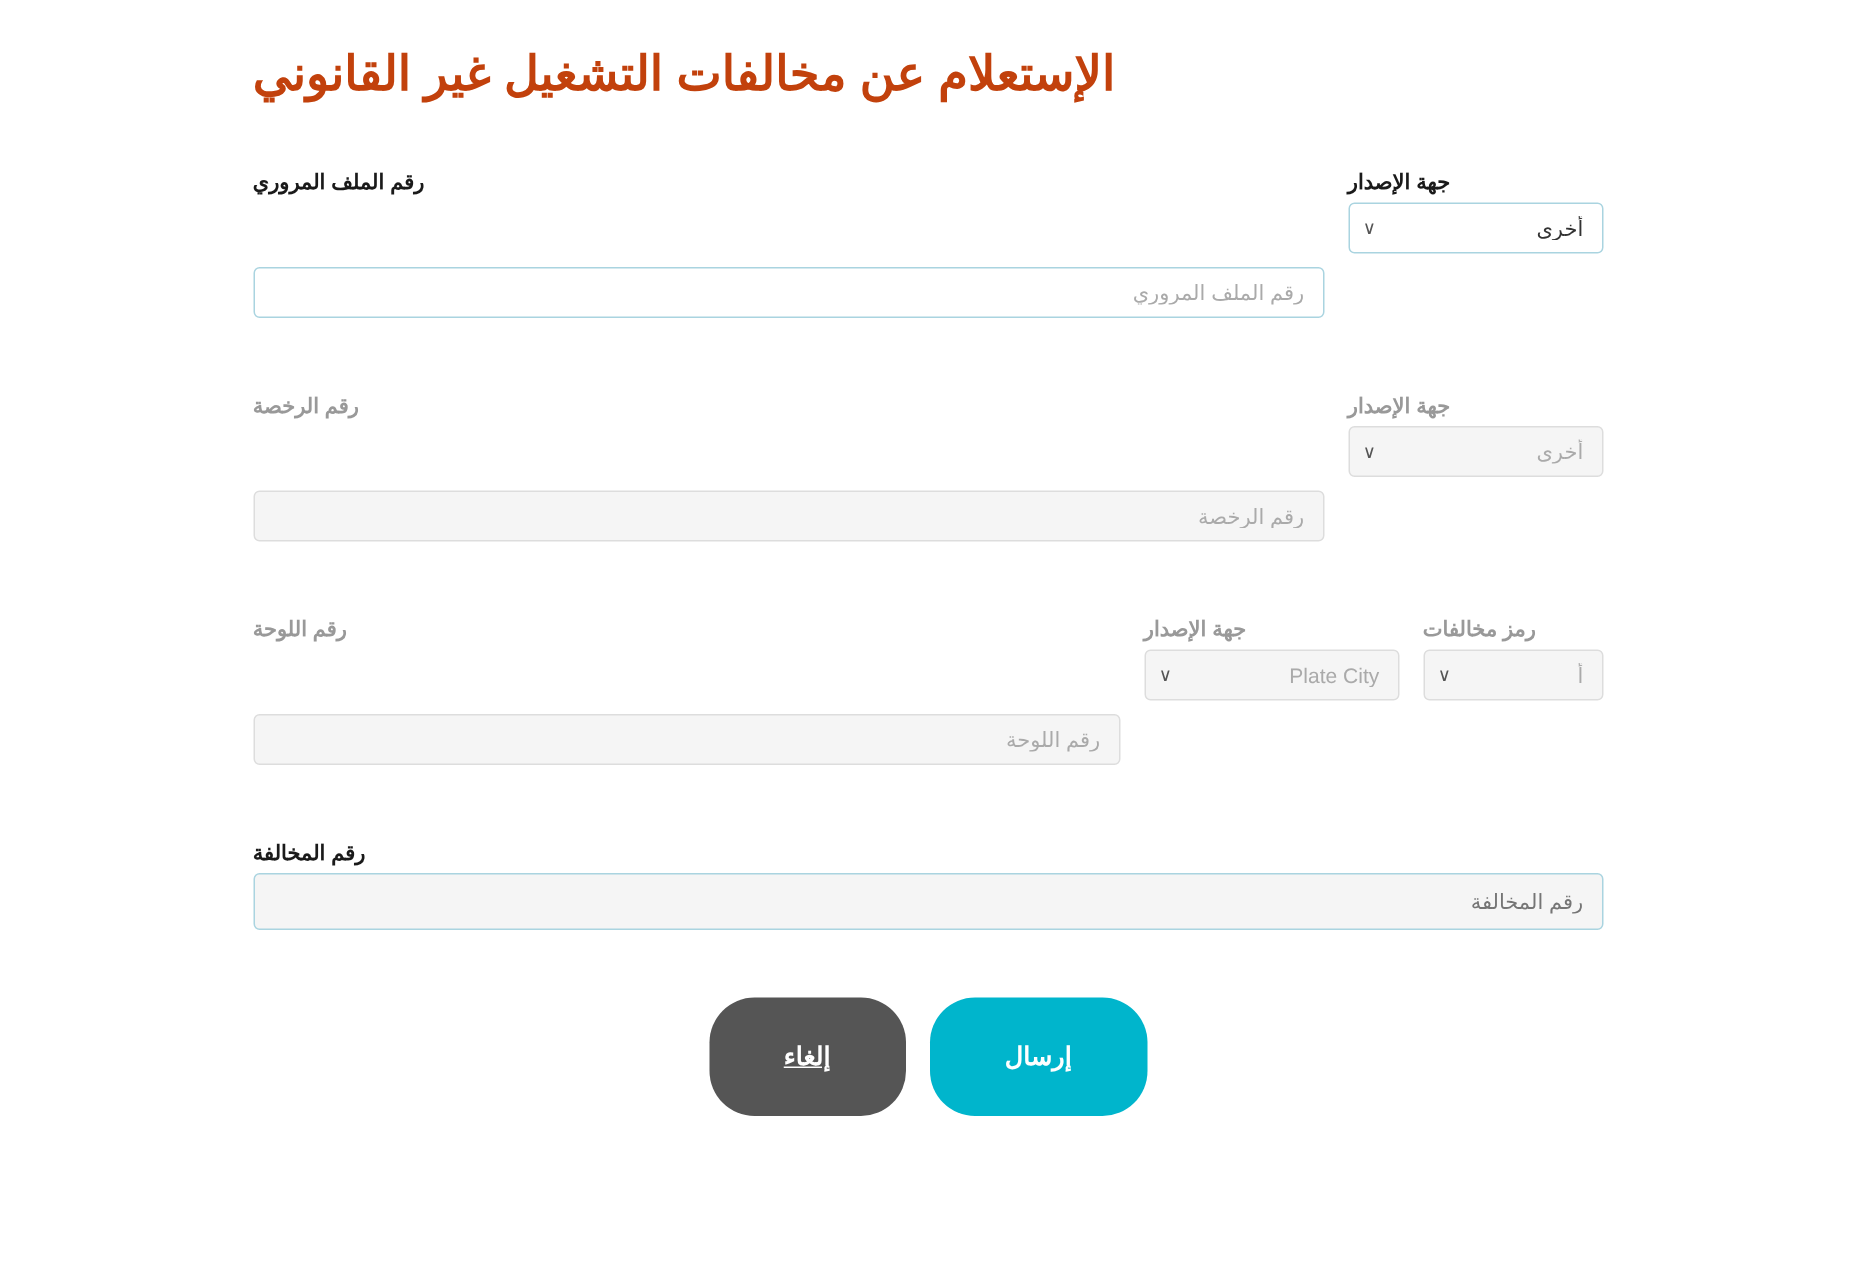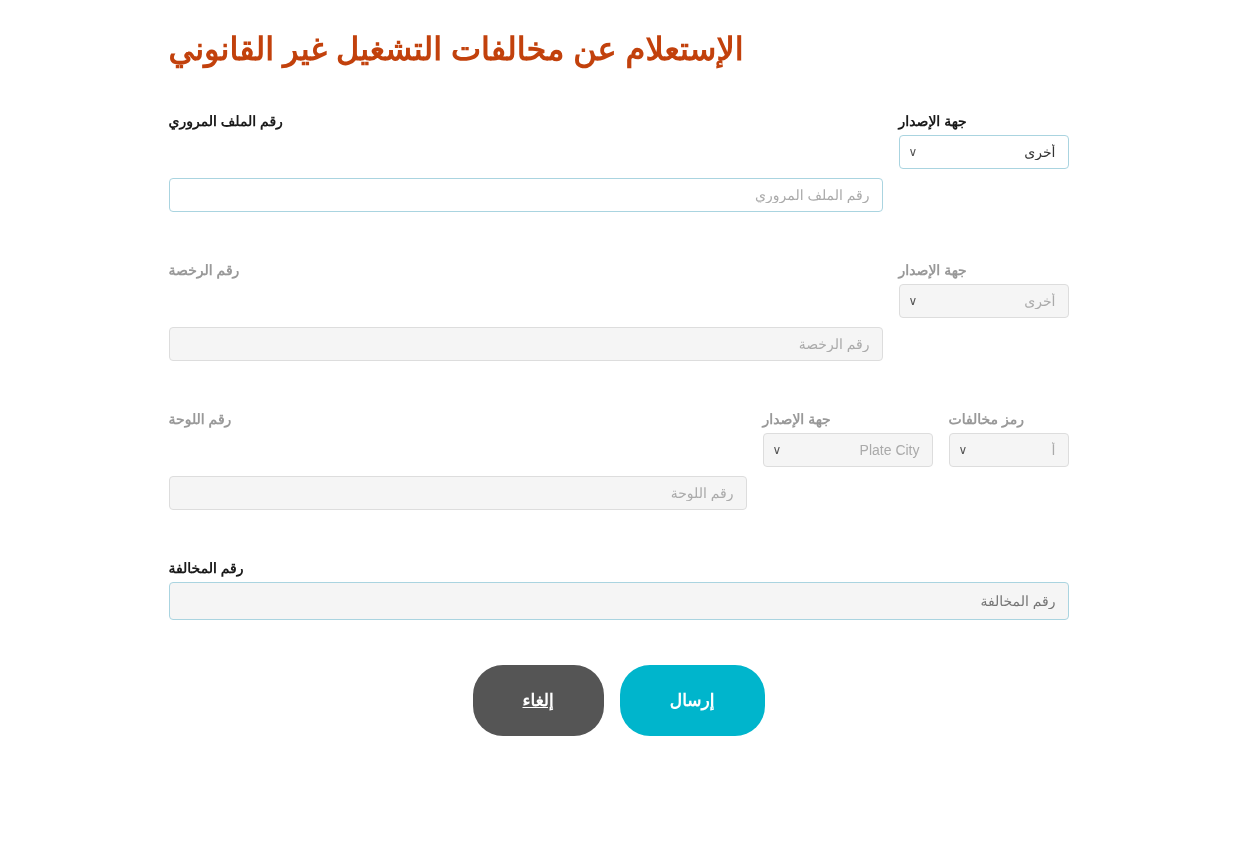--- a/index.html
+++ b/index.html
@@ -168,32 +168,32 @@
       justify-content: center;
       gap: 16px;
       margin-top: 30px;
     }
 
     .btn-submit {
       background: #00b5cc;
       color: #fff;
       border: none;
       border-radius: 30px;
-      padding: 0 50px;
+      padding: 29px 50px;
       font-size: 17px;
       font-weight: 600;
       cursor: pointer;
     }
 
     .btn-cancel {
       background: #555;
       color: #fff;
       border: none;
       border-radius: 30px;
-      padding: 25px 50px;
+      padding: 0 50px;
       font-size: 17px;
       font-weight: 600;
       cursor: pointer;
       text-decoration: underline;
     }
 
     .violation-field-group {
       display: flex;
       flex-direction: column;
       align-items: flex-end;

